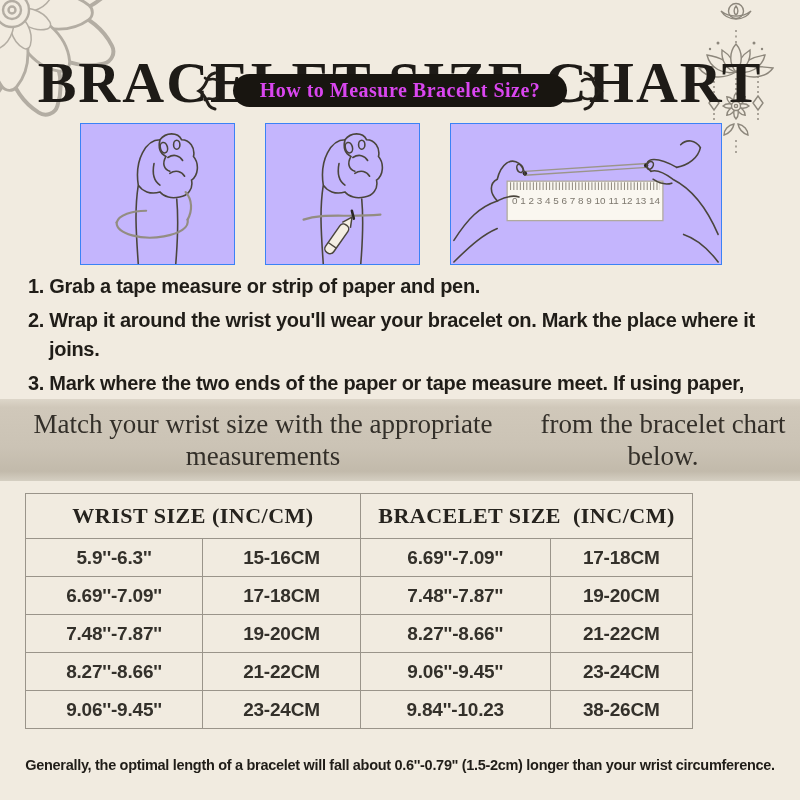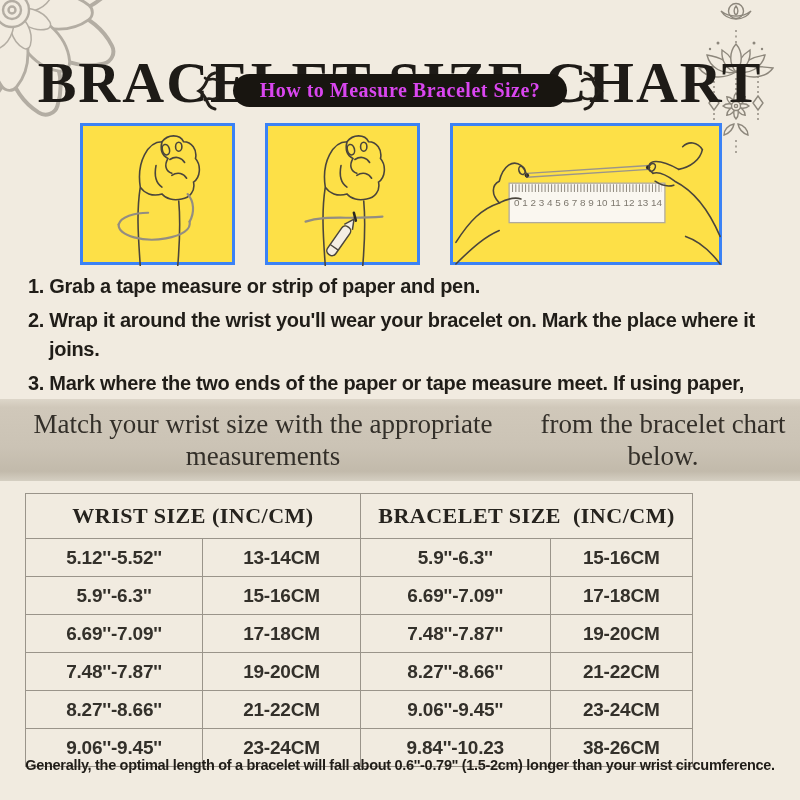--- a/index.html
+++ b/index.html
@@ -9,21 +9,21 @@
   .ornament{position:absolute;right:14px;top:0;}
   .title{position:absolute;top:10px;left:0;width:100%;text-align:center;
          font-family:"Liberation Serif",serif;font-weight:700;font-size:58px;
          letter-spacing:2px;color:#1e1b17;}
   .badge-row{position:absolute;top:67px;left:0;width:100%;display:flex;
              justify-content:center;align-items:center;gap:11px;}
   .badge{background:#181510;color:#d946ef;font-family:"Liberation Serif",serif;
          font-weight:700;font-size:20px;padding:5px 27px;border-radius:18px;
          letter-spacing:.5px;}
   .figures{position:absolute;top:123px;left:80px;display:flex;gap:30px;}
-  .figure{border:3px solid #3b82f6;height:142px;background:#fde047;box-sizing:border-box;}
+  .figure{border:1px solid #3b82f6;height:142px;background:#c4b5fd;box-sizing:border-box;}
   .f12{width:155px;} .f3{width:272px;}
   .figure svg{display:block;}
   .steps{position:absolute;top:272px;left:28px;width:762px;font-size:20px;
          font-weight:700;line-height:29px;letter-spacing:-.3px;color:#201d18;}
   .step{padding-left:21px;text-indent:-21px;margin-bottom:5px;}
   .banner{position:absolute;top:399px;left:0;width:800px;height:82px;
           background:linear-gradient(180deg,#ddd6c9 0%,#d0c8ba 10%,#cbc3b5 58%,#c2baab 88%,#d5cfc2 100%);
           display:flex;flex-direction:row;align-items:center;justify-content:center;}
   .banner div{font-family:"Liberation Serif",serif;font-size:27px;line-height:32px;
           color:#332f29;text-align:center;}
@@ -228,26 +228,20 @@
         <col style="width:163px">
     </colgroup>
     <thead>
       <tr>
         <th colspan="2">WRIST SIZE (INC/CM)</th>
         <th colspan="2">BRACELET SIZE&nbsp; (INC/CM)</th>
       </tr>
     </thead>
     <tbody>
       <tr>
-        <td>5.12''-5.52''</td>
-        <td>13-14CM</td>
-        <td>5.9''-6.3''</td>
-        <td>15-16CM</td>
-      </tr>
-      <tr>
         <td>5.9''-6.3''</td>
         <td>15-16CM</td>
         <td>6.69''-7.09''</td>
         <td>17-18CM</td>
       </tr>
       <tr>
         <td>6.69''-7.09''</td>
         <td>17-18CM</td>
         <td>7.48''-7.87''</td>
         <td>19-20CM</td>

